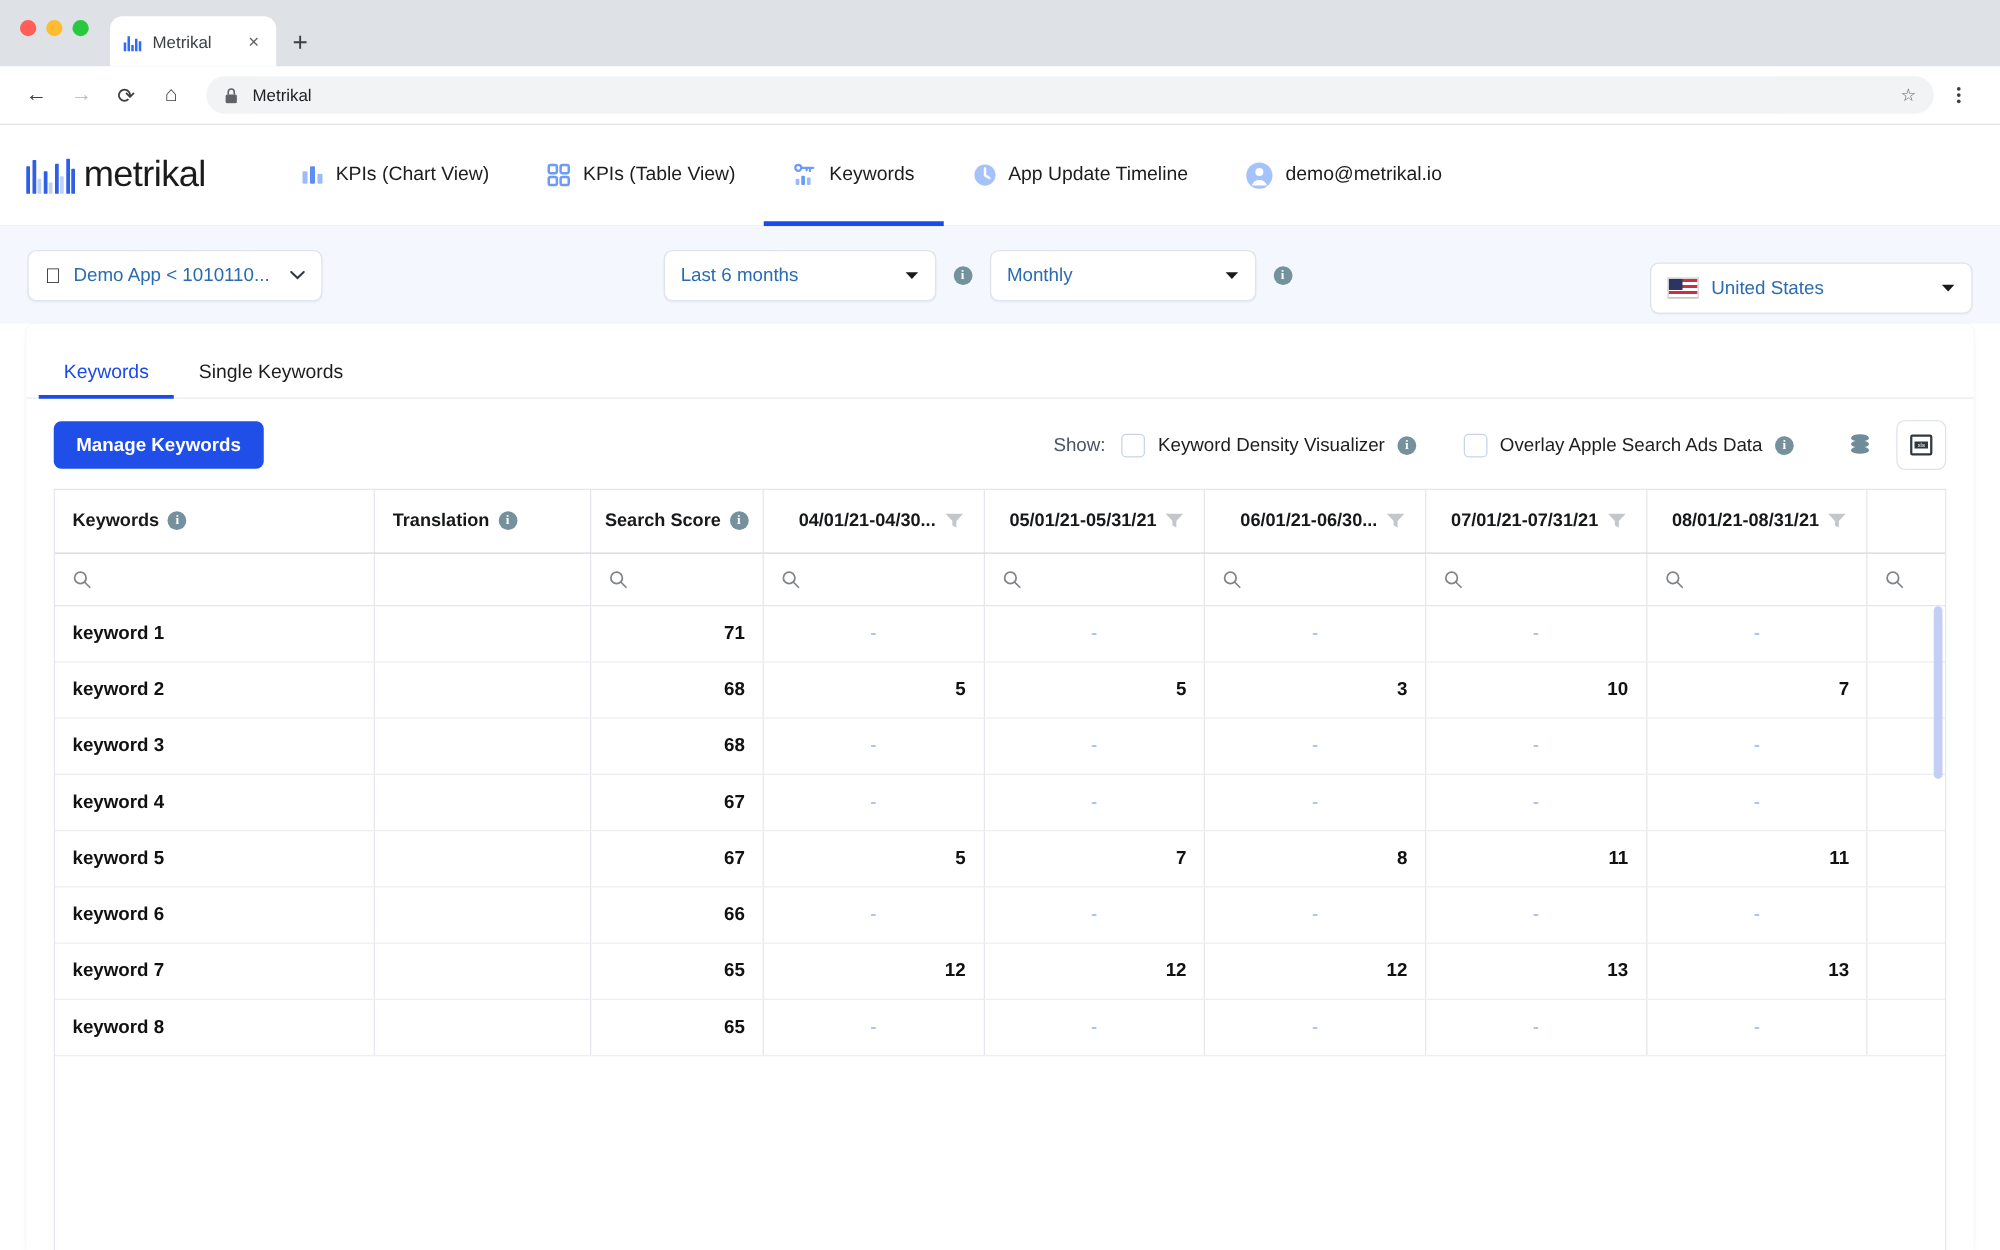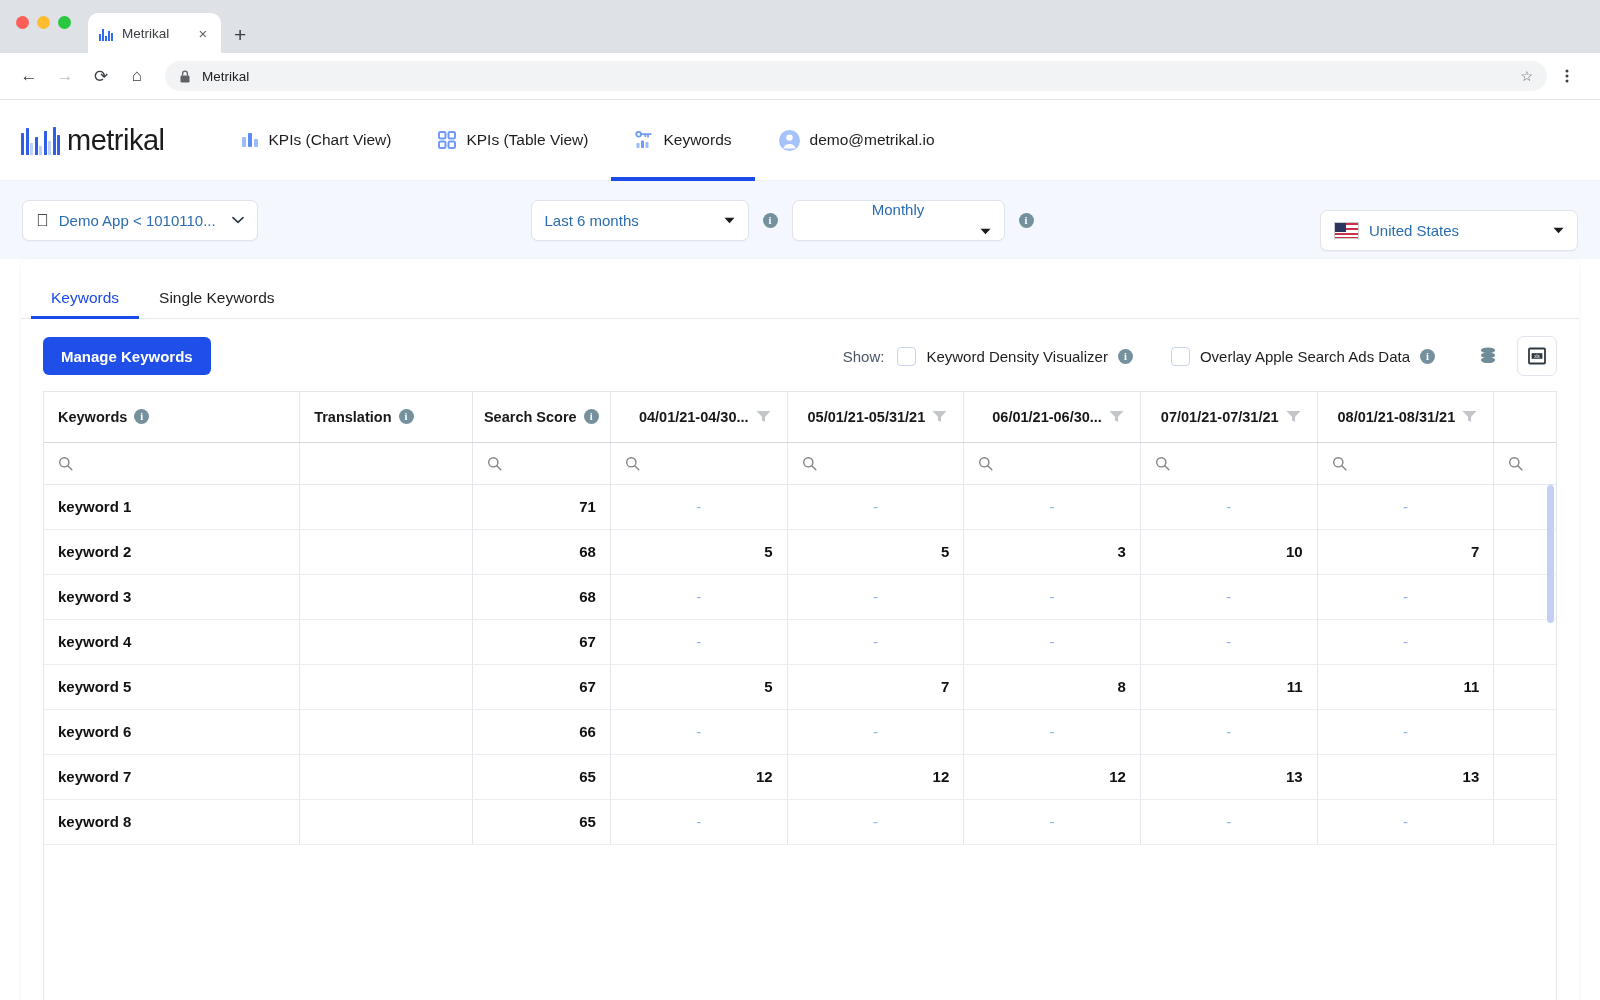--- a/index.html
+++ b/index.html
@@ -144,21 +144,21 @@
     display: flex; align-items: center;
     padding: 0 13px;
     gap: 10px;
     cursor: pointer;
     box-shadow: 0 1px 1px rgba(20,40,80,0.03);
   }
   .select-box .val { font-size: 15px; color: #2b6cb0; white-space: nowrap; }
   .select-box .caret { margin-left: auto; font-size: 9px; color: #2d3748; padding-left: 6px; }
   .sel-app { width: 236px; }
   .sel-range { width: 218px; margin-left: auto; }
-  .sel-gran { width: 213px; flex-direction: column; }
+  .sel-gran { width: 213px; }
   .sel-country { width: 258px; margin-left: auto; margin-top: 20px; }
   .info-i {
     width: 15px; height: 15px; border-radius: 50%;
     background: #75919e; color: #fff;
     font-size: 10.5px; font-weight: bold;
     display: inline-flex; align-items: center; justify-content: center;
     font-family: "Liberation Serif", serif;
     flex-shrink: 0;
     cursor: pointer;
   }
@@ -381,20 +381,29 @@
       <span>
         <svg class="ic" viewBox="0 0 20 20">
           <circle cx="4.6" cy="4.2" r="2.4" fill="none" stroke="#6f9bf6" stroke-width="1.8"></circle>
           <path d="M6.8 4.2h9.8M14 4.2v2.6M11.3 4.2v2" stroke="#6f9bf6" stroke-width="1.8" fill="none" stroke-linecap="round"></path>
           <rect x="2.5" y="13" width="3" height="5" rx="0.8" fill="#9dbbf9"></rect>
           <rect x="7" y="10.5" width="3" height="7.5" rx="0.8" fill="#6f9bf6"></rect>
           <rect x="11.5" y="12" width="3" height="6" rx="0.8" fill="#9dbbf9"></rect>
         </svg>
       </span>
       <span class="lbl">Keywords</span>
+    </div>
+    <div class="nav-item">
+      <span>
+        <svg class="ic" viewBox="0 0 20 20">
+            <circle cx="10" cy="10" r="8.5" fill="#a6c2fa"></circle>
+            <path d="M10 4.8v5.4l3.4 2.2" stroke="#fff" stroke-width="2" fill="none" stroke-linecap="round"></path>
+          </svg>
+      </span>
+      <span class="lbl">App Update Timeline</span>
     </div>
     <div class="nav-item">
       <span>
         <svg class="ic" style="width:23px;height:23px" viewBox="0 0 23 23">
             <circle cx="11.5" cy="11.5" r="10.5" fill="#a6c2fa"></circle>
             <circle cx="11.5" cy="8.6" r="3.2" fill="#fff"></circle>
             <path d="M5.4 19.4a6.4 6.4 0 0112.2 0" fill="#fff"></path>
           </svg>
       </span>
       <span class="lbl">demo@metrikal.io</span>

